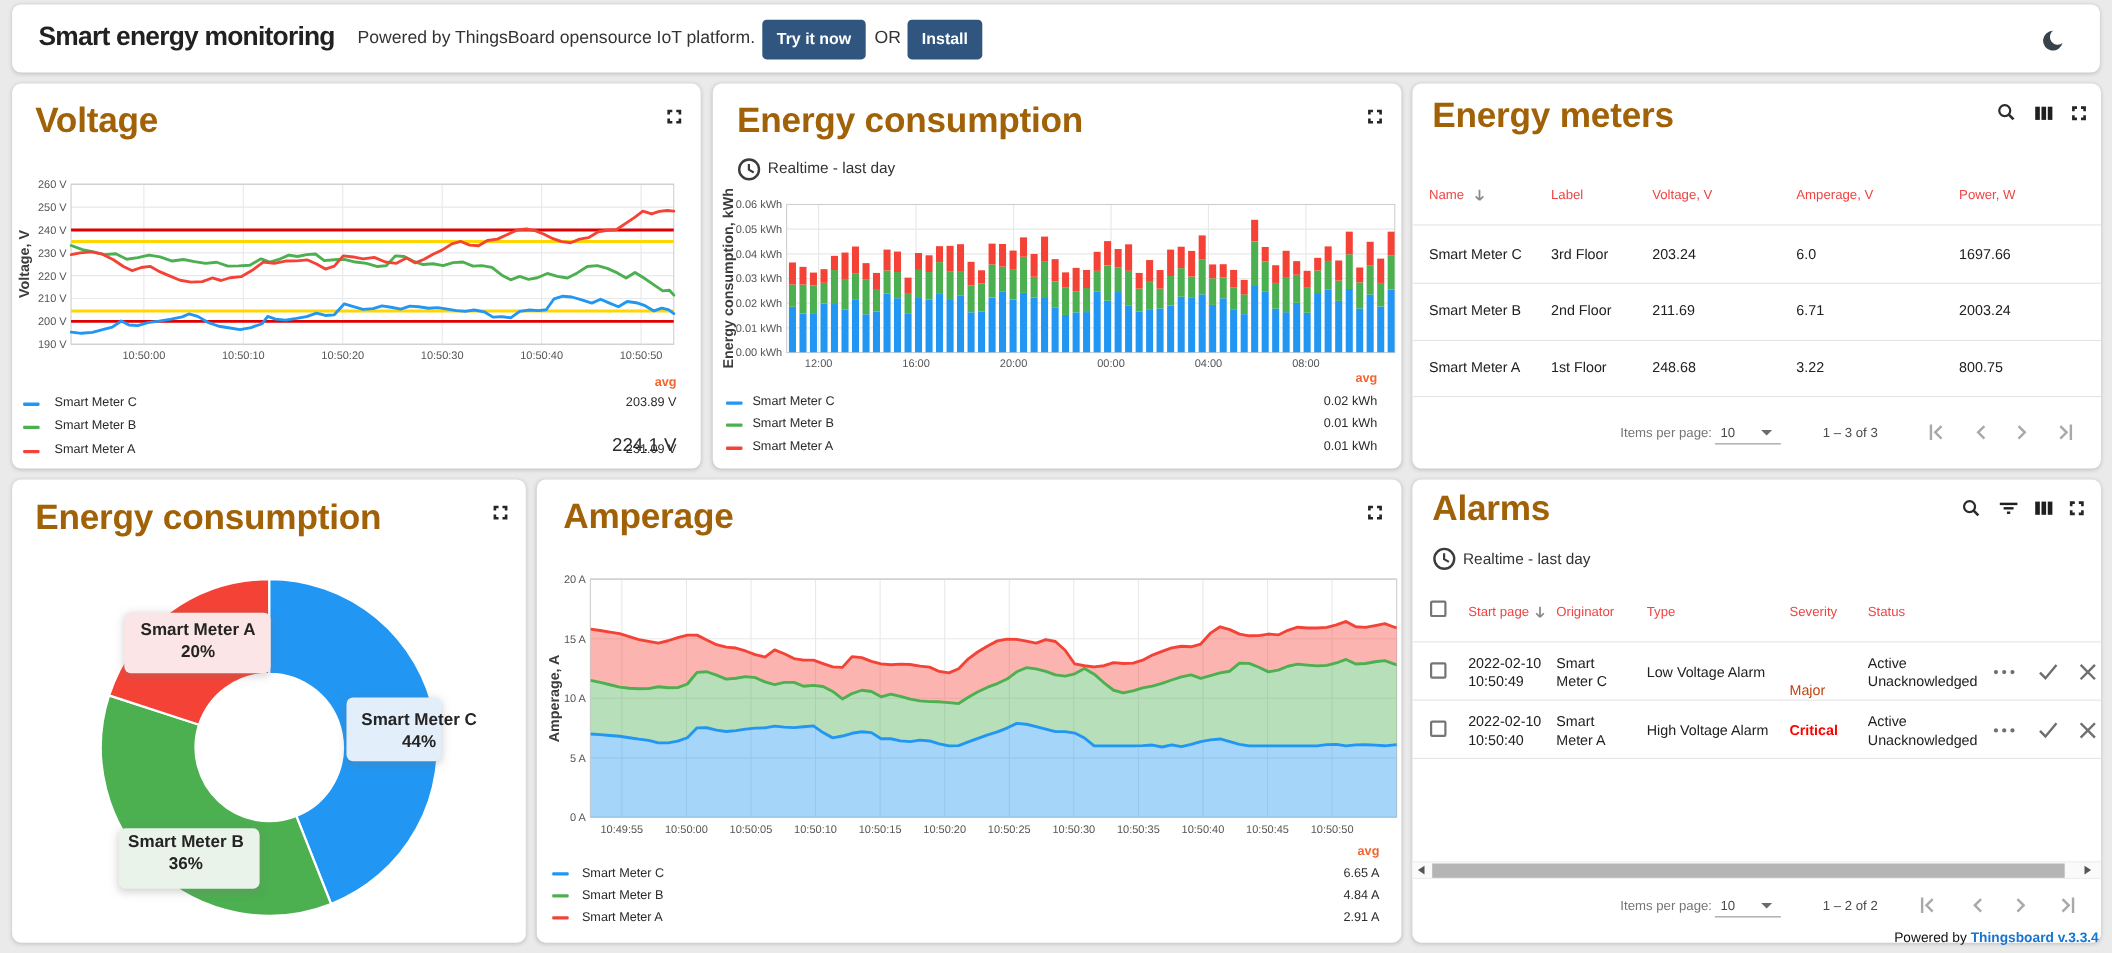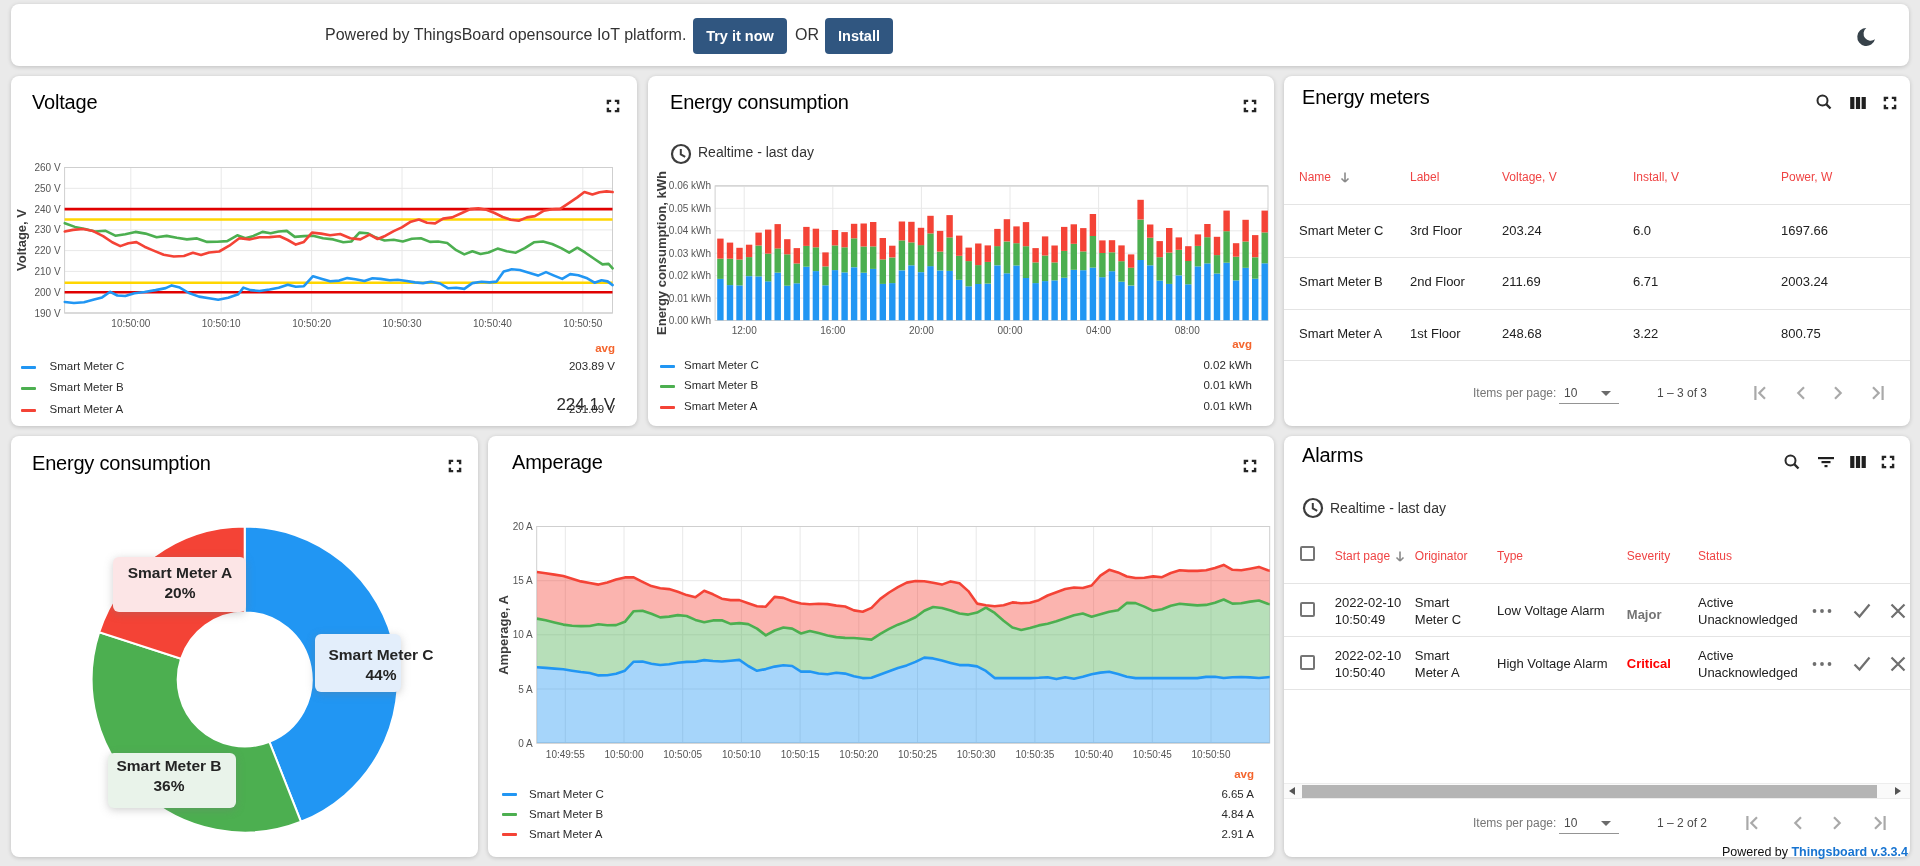--- a/index.html
+++ b/index.html
@@ -1,22 +1,23 @@
 <!DOCTYPE html>
 <html><head><meta charset="utf-8"><title>Smart energy monitoring</title>
 <style>
 *{margin:0;padding:0;box-sizing:border-box}
 html,body{width:1920px;height:866px;background:#eaeaea;font-family:"Liberation Sans",sans-serif;overflow:hidden}
 .card{position:absolute;background:#fff;border-radius:8px;box-shadow:0 1px 4px rgba(0,0,0,0.18)}
-.ctitle{position:absolute;font-size:20px;font-weight:normal;color:#000000;letter-spacing:-0.2px}
+.ctitle{position:absolute;font-size:32px;font-weight:bold;color:#a16207;letter-spacing:-0.2px}
 .thead{position:absolute;font-size:12px;color:#ef4444}
 .tcell{position:absolute;font-size:13px;color:#212121}
 .divider{position:absolute;height:1px;background:#e4e4e4;left:0;right:0}
 </style></head><body>
 <div class="card" style="left:11px;top:4px;width:1898px;height:62px">
+    <div style="position:absolute;left:24px;top:16px;font-size:24px;font-weight:bold;letter-spacing:-0.7px;color:#212121">Smart energy monitoring</div>
     <div style="position:absolute;left:314px;top:22px;font-size:16px;color:#333">Powered by ThingsBoard opensource IoT platform.</div>
     <div style="position:absolute;left:682px;top:14px;width:94px;height:36px;background:#305680;border-radius:4px;color:#fff;font-size:14.5px;font-weight:bold;text-align:center;line-height:36px">Try it now</div>
     <div style="position:absolute;left:784px;top:22px;font-size:16px;color:#333">OR</div>
     <div style="position:absolute;left:814px;top:14px;width:68px;height:36px;background:#305680;border-radius:4px;color:#fff;font-size:14.5px;font-weight:bold;text-align:center;line-height:36px">Install</div>
     <svg width="24" height="24" style="position:absolute;left:1843px;top:21px" viewBox="0 0 24 24">
       <path d="M12.3 3a9 9 0 1 0 8.7 11.2A7 7 0 0 1 12.3 3z" fill="#37424a"></path>
     </svg>
   </div>
 <div class="card" style="left:11px;top:76px;width:626px;height:350px">
     <svg width="626" height="350" viewBox="0 0 626 350" xmlns="http://www.w3.org/2000/svg" style="position:absolute;left:0;top:0">
@@ -328,21 +329,21 @@
       <g stroke="#252525" stroke-width="2.4" fill="none">
         <path d="M-5.1 -1.8 V-5.1 H-1.8"></path>
         <path d="M1.8 -5.1 H5.1 V-1.8"></path>
         <path d="M5.1 1.8 V5.1 H1.8"></path>
         <path d="M-1.8 5.1 H-5.1 V1.8"></path>
       </g>
     </svg>
     <div class="thead" style="left:15px;top:94px">Name</div>
     <div class="thead" style="left:126px;top:94px">Label</div>
     <div class="thead" style="left:218px;top:94px">Voltage, V</div>
-    <div class="thead" style="left:349px;top:94px">Install, V</div>
+    <div class="thead" style="left:349px;top:94px">Amperage, V</div>
     <div class="thead" style="left:497px;top:94px">Power, W</div>
     <svg width="16" height="16" style="position:absolute;left:53px;top:94px" viewBox="0 0 16 16">
       <path d="M8 2.5 V12 M8 12 L4.5 8.5 M8 12 L11.5 8.5" stroke="#8a8a8a" stroke-width="1.6" fill="none"></path>
     </svg>
     <div class="divider" style="top:128px"></div>
     <div class="tcell" style="left:15px;top:147px">Smart Meter C</div>
     <div class="tcell" style="left:126px;top:147px">3rd Floor</div>
     <div class="tcell" style="left:218px;top:147px">203.24</div>
     <div class="tcell" style="left:349px;top:147px">6.0</div>
     <div class="tcell" style="left:497px;top:147px">1697.66</div>
@@ -507,21 +508,21 @@
     <div class="thead" style="left:414px;top:113px">Status</div>
     <div style="position:absolute;left:16px;top:110px;width:15px;height:15px;border:2px solid #757575;border-radius:2px;box-sizing:border-box"></div>
     <svg width="16" height="16" style="position:absolute;left:108px;top:113px" viewBox="0 0 16 16">
       <path d="M8 2.5 V12 M8 12 L4.5 8.5 M8 12 L11.5 8.5" stroke="#8a8a8a" stroke-width="1.6" fill="none"></path>
     </svg>
     <div class="divider" style="top:147px"></div>
     <div style="position:absolute;left:16px;top:166px;width:15px;height:15px;border:2px solid #757575;border-radius:2px;box-sizing:border-box"></div>
     <div class="tcell" style="left:50.7px;top:159px;line-height:16.6px">2022-02-10<br>10:50:49</div>
     <div class="tcell" style="left:130.8px;top:159px;line-height:16.6px">Smart<br>Meter C</div>
     <div class="tcell" style="left:213px;top:167px">Low Voltage Alarm</div>
-    <div style="position:absolute;left:342.8px;top:171px;font-size:13px;font-weight:bold;color:#737373">Major</div>
+    <div style="position:absolute;left:342.8px;top:184px;font-size:13px;font-weight:normal;color:#c2410c">Major</div>
     <div class="tcell" style="left:414px;top:159px;line-height:16.6px">Active<br>Unacknowledged</div>
     <svg width="22" height="8" style="position:absolute;left:527px;top:171px" viewBox="0 0 22 8">
       <circle cx="3.5" cy="4" r="1.9" fill="#6f6f6f"></circle>
       <circle cx="11" cy="4" r="1.9" fill="#6f6f6f"></circle>
       <circle cx="18.5" cy="4" r="1.9" fill="#6f6f6f"></circle>
     </svg>
     <svg width="22" height="22" style="position:absolute;left:567px;top:164px" viewBox="0 0 22 22">
       <path d="M3.5 11.5 L8.5 16.5 L18.5 4.5" stroke="#6f6f6f" stroke-width="2.2" fill="none"></path>
     </svg>
     <svg width="22" height="22" style="position:absolute;left:603px;top:164px" viewBox="0 0 22 22">

